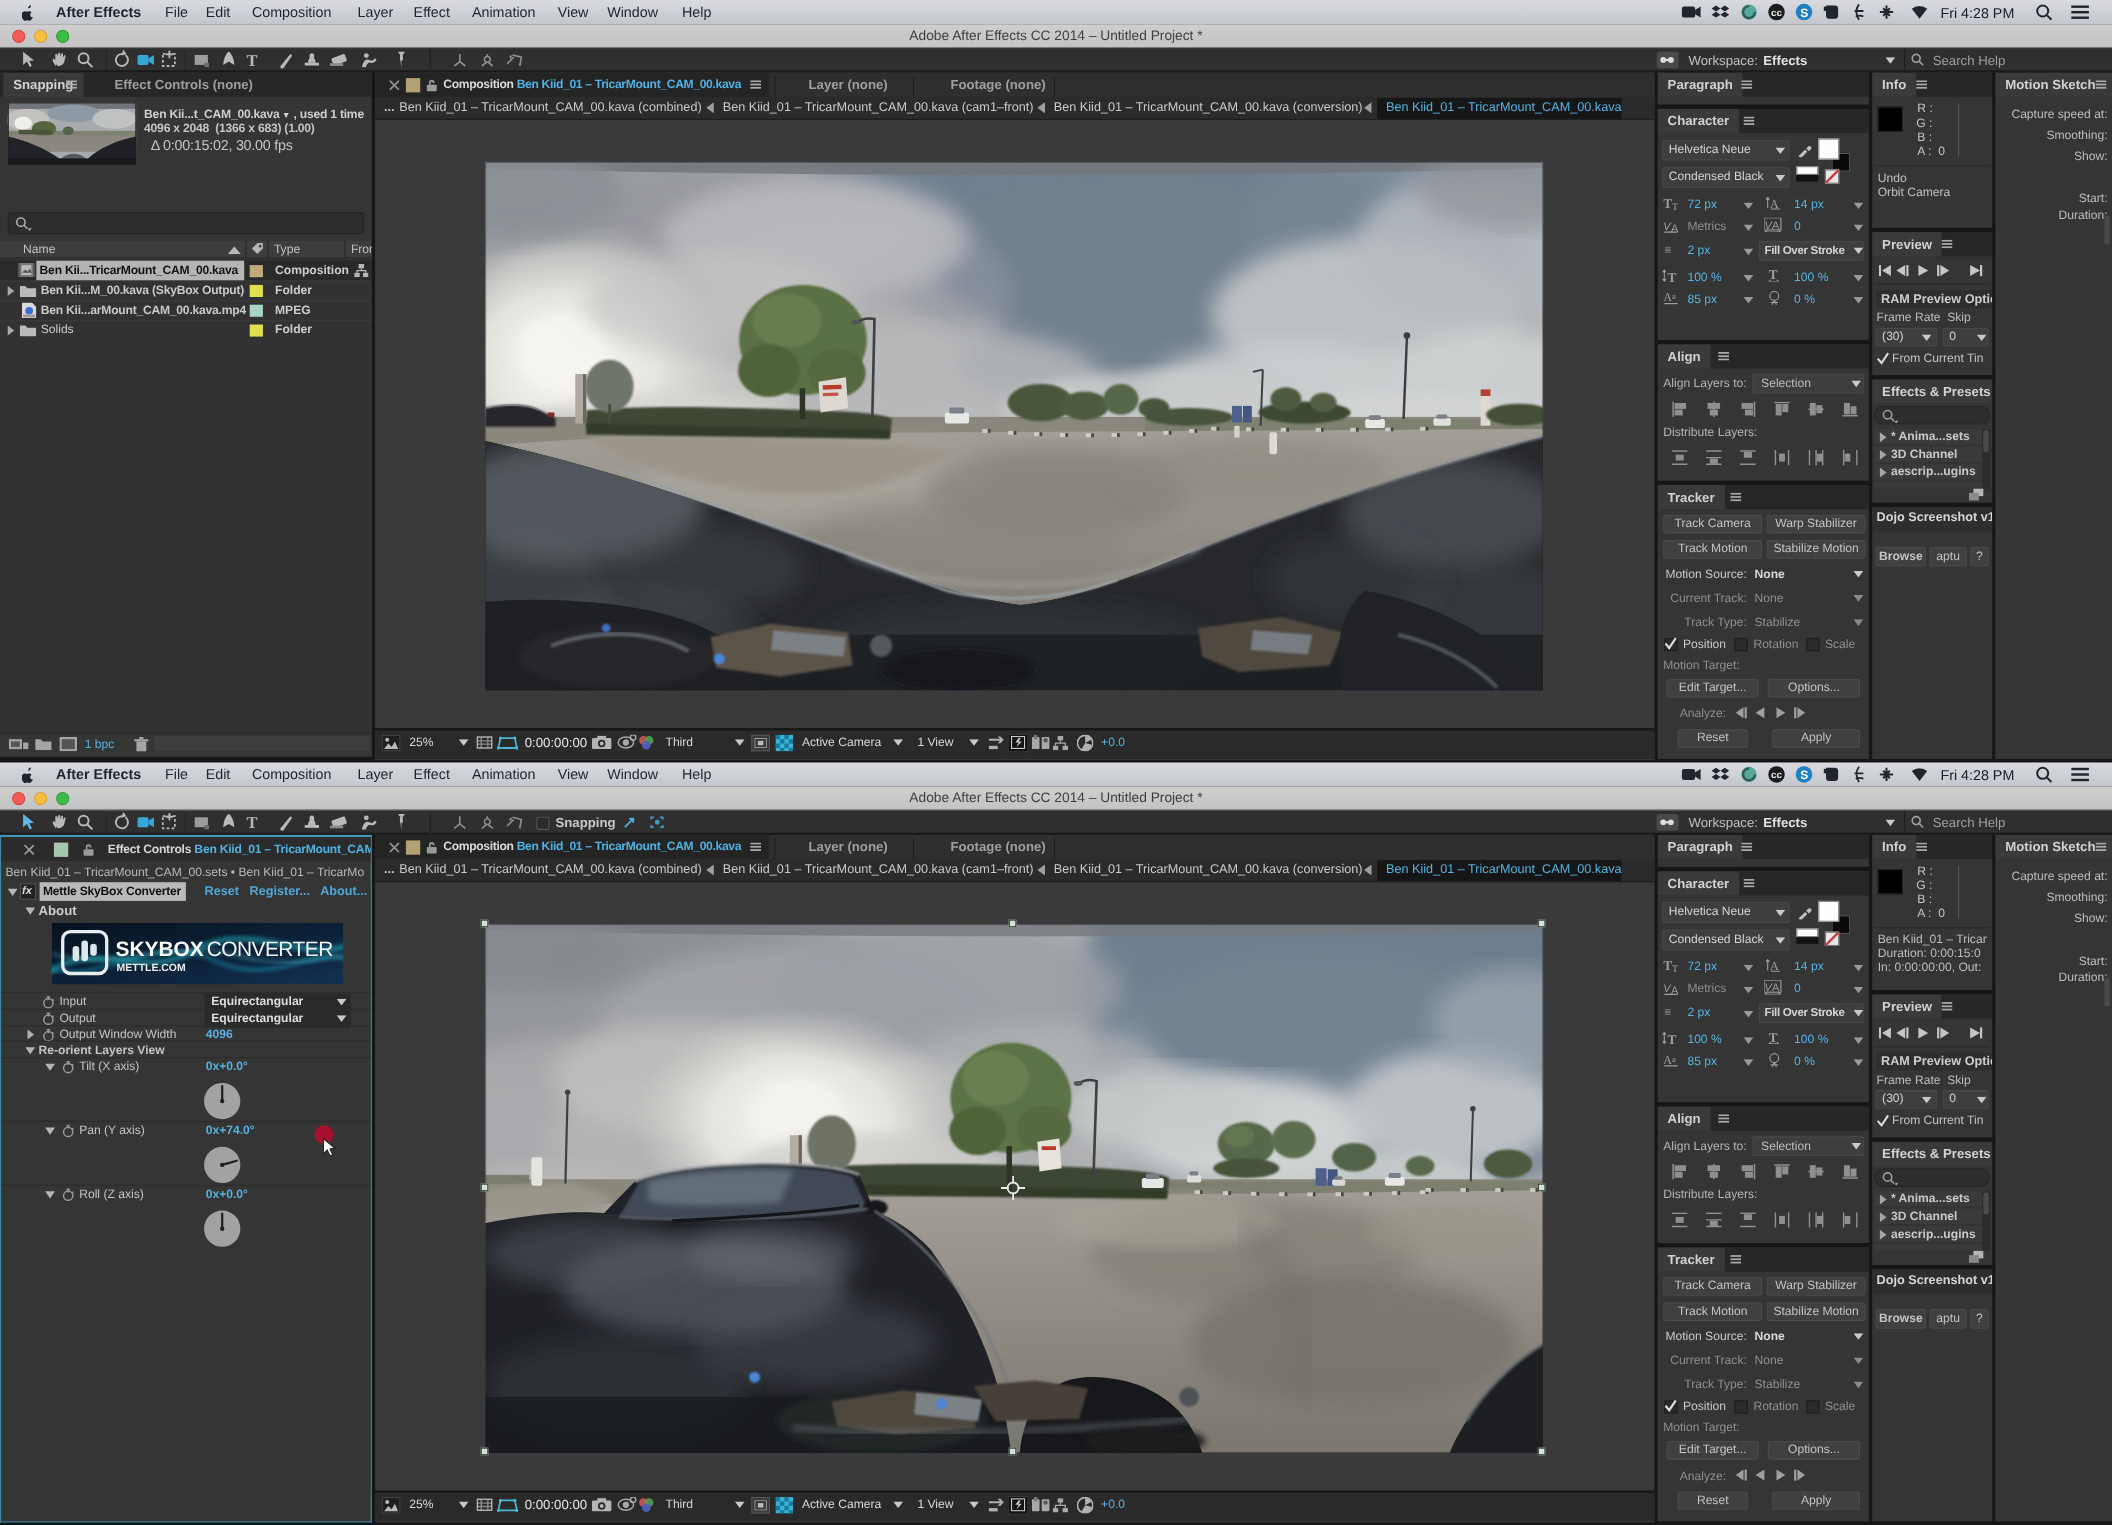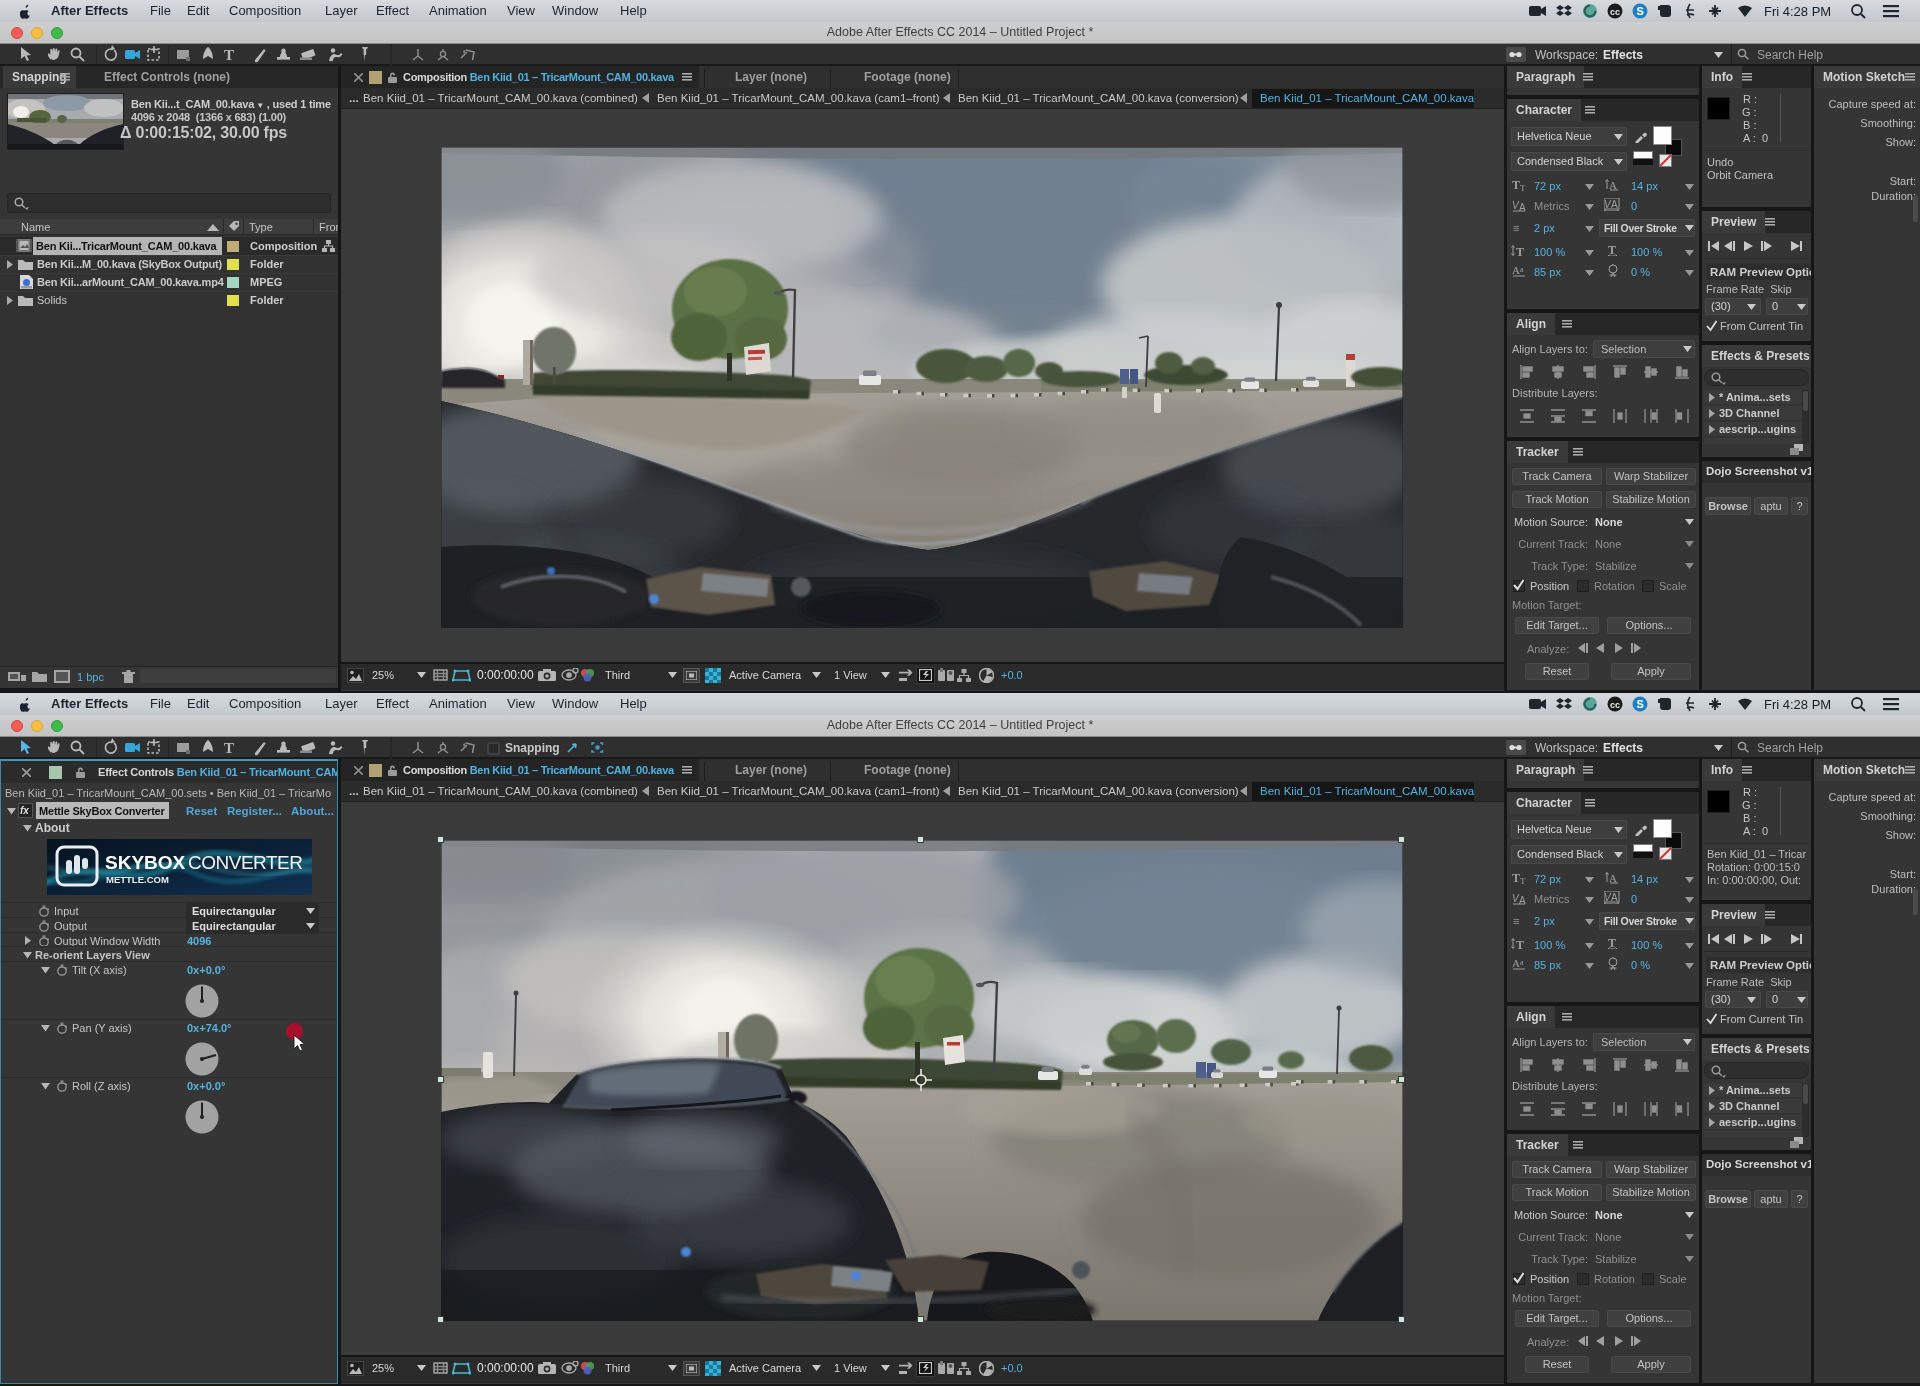--- a/index.html
+++ b/index.html
@@ -196,21 +196,21 @@
         <ellipse cx="55" cy="26" rx="5" ry="4" fill="#556348"></ellipse>
         <rect x="0" y="30" width="117" height="15" fill="#8b877e"></rect>
         <path d="M0 31 C15 34 35 42 48 52 L0 52 Z" fill="#212328"></path>
         <path d="M117 31 C100 34 82 42 72 52 L117 52 Z" fill="#1f2126"></path>
         <path d="M48 52 C54 45 66 45 72 52 L72 57 L48 57 Z" fill="#55595e"></path>
         <rect x="0" y="51" width="117" height="6" fill="#17181b"></rect>
       </svg>
       <div class="abs" style="left:7px;top:27px;width:117px;height:57px;border:1px solid #1e1e1e"></div>
       <div class="row" style="left:131px;top:32px;font-size:11px;font-weight:bold;color:#cecece;letter-spacing:-0.2px">Ben Kii...t_CAM_00.kava<span style="font-size:8px">&nbsp;▼</span> , used 1 time</div>
       <div class="row" style="left:131px;top:45px;font-size:11px;font-weight:bold;color:#c6c6c6;letter-spacing:-0.2px">4096 x 2048&nbsp; (1366 x 683) (1.00)</div>
-      <div class="row" style="left:120px;top:58px;font-size:16px;font-weight:bold;color:#c6c6c6;letter-spacing:-0.2px">Δ 0:00:15:02, 30.00 fps</div>
+      <div class="row" style="left:137px;top:58px;font-size:13px;font-weight:normal;color:#c6c6c6;letter-spacing:-0.2px">Δ 0:00:15:02, 30.00 fps</div>
       <div class="abs" style="left:7px;top:127px;width:324px;height:20px;background:#2d2d2d;border-radius:3px;border:1px solid #252525"></div>
       <svg class="abs" style="left:13px;top:131px" width="16" height="13" viewBox="0 0 16 13">
         <g stroke="#a8a8a8" stroke-width="1.5" fill="none">
           <circle cx="6" cy="5" r="3.8"></circle>
           <path d="M8.8 7.8 l3 3"></path>
         </g>
         <path d="M12 11 l4-1 -2 3z" fill="#a8a8a8"></path>
       </svg>
       <div class="abs" style="left:0px;top:153px;width:338px;height:16px;background:#3d3d3d;border-bottom:1px solid #2a2a2a"></div>
       <div class="row sm" style="left:21px;top:155px;color:#c3c3c3">Name</div>
@@ -1918,21 +1918,21 @@
         </g>
       </svg>
       <div class="abs" style="left:5px;top:31px;width:23px;height:23px;background:#000;border:1px solid #222"></div>
       <div class="row sm" style="left:41px;top:27px;color:#c6c6c6">R :</div>
       <div class="row sm" style="left:40px;top:40px;color:#c6c6c6">G :</div>
       <div class="row sm" style="left:41px;top:53px;color:#c6c6c6">B :</div>
       <div class="row sm" style="left:41px;top:66px;color:#c6c6c6">A :&nbsp; 0</div>
       <div class="abs" style="left:78px;top:28px;width:1px;height:48px;background:#555"></div>
       <div class="abs" style="left:2px;top:84px;width:105px;height:1px;background:#2a2a2a"></div>
       <div class="row sm" style="left:5px;top:89px;color:#bdbdbd">Ben Kiid_01 – Tricar</div>
-      <div class="row sm" style="left:5px;top:102px;color:#bdbdbd">Rotation: 0:00:15:0</div>
+      <div class="row sm" style="left:5px;top:102px;color:#bdbdbd">Duration: 0:00:15:0</div>
       <div class="row sm" style="left:5px;top:115px;color:#bdbdbd">In: 0:00:00:00, Out:</div>
     </div>
     <div class="panel" style="left:1702px;top:211px;width:109px;height:130px">
       <div class="tabstrip"></div>
       <div class="tab" style="left:0px">Preview</div>
       <svg class="abs" style="left:63px;top:7px" width="10" height="8" viewBox="0 0 10 8">
         <g fill="#aaa">
           <rect width="10" height="1.6"></rect>
           <rect y="3" width="10" height="1.6"></rect>
           <rect y="6" width="10" height="1.6"></rect>

